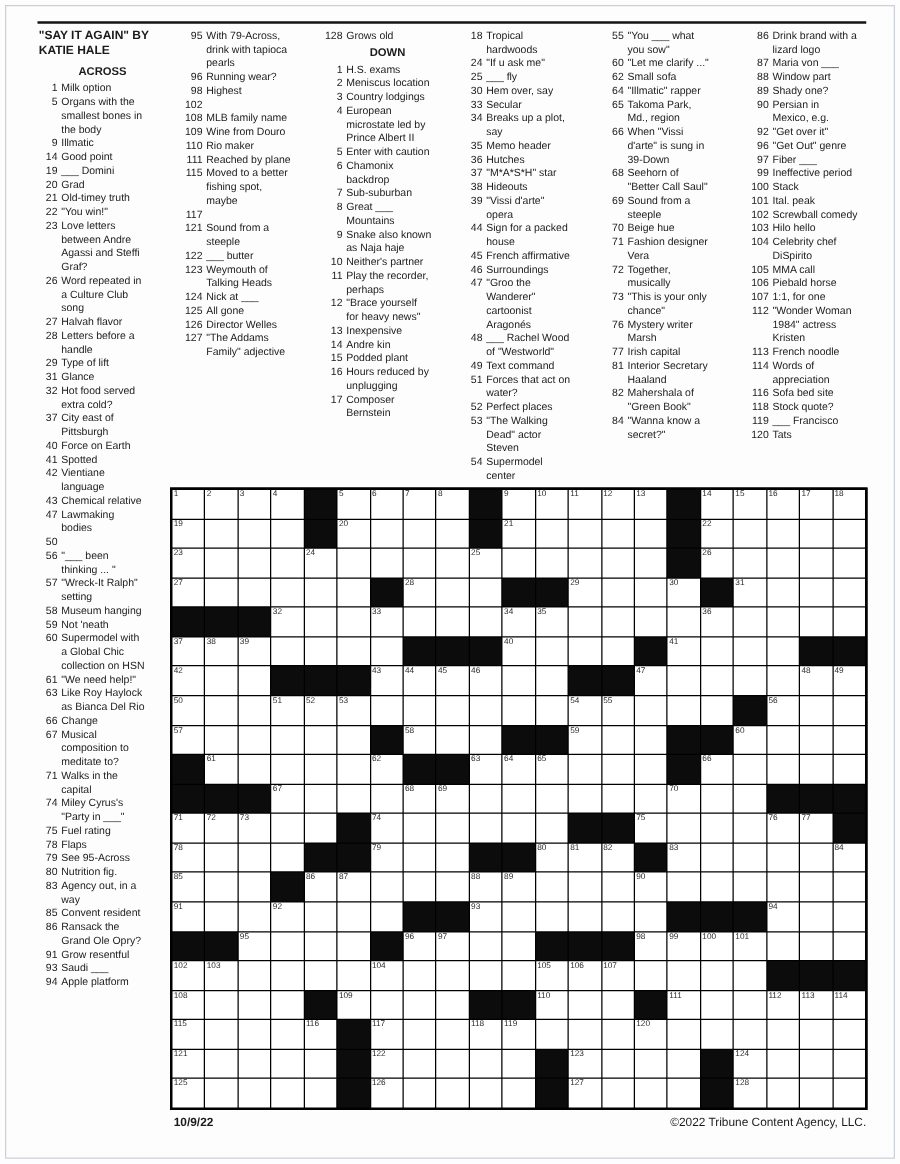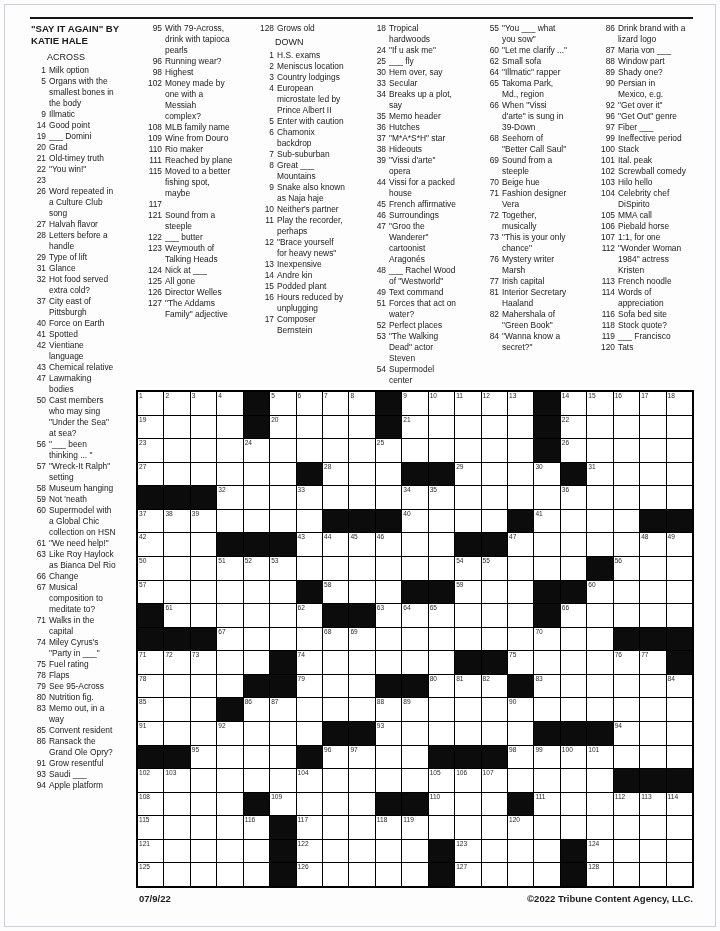--- a/index.html
+++ b/index.html
@@ -13,35 +13,35 @@
   .page-frame{position:absolute;inset:4px;border:1px solid #ccd0d8;pointer-events:none;}
   .top-rule{position:absolute;left:30px;top:17px;width:663px;height:2px;background:#141414;}
   .title{position:absolute;left:31px;top:23px;font-weight:bold;font-size:9.6px;line-height:11.5px;white-space:nowrap;}
   .clue-col{position:absolute;width:86px;}
   #col1{left:31px;top:52px;}
   #col2{left:147px;top:23px;}
   #col3{left:259px;top:23px;}
   #col4{left:371px;top:23px;}
   #col5{left:484px;top:23px;}
   #col6{left:600px;top:23px;}
-  .hdr{font-weight:normal;font-size:9px;line-height:11px;padding-left:16px;margin:3px 0 2px;}
+  .hdr{font-weight:bold;font-size:9px;line-height:11px;text-align:center;padding-left:16px;margin:3px 0 2px;}
   #col1 .hdr{margin-top:0;}
   .clue{display:flex;font-size:8.4px;line-height:11px;}
   .clue .num{flex:none;width:15px;text-align:right;margin-right:3px;}
   .clue .txt{flex:1;min-width:0;}
   #grid{
     position:absolute;left:136px;top:390px;width:558px;height:498px;
     box-sizing:border-box;border:2px solid #000;background:#000;
     display:grid;grid-template-columns:repeat(21,1fr);grid-template-rows:repeat(21,1fr);gap:1px;
   }
   .cell{background:#fff;position:relative;}
   .cell.black{background:#0c0c0c;}
   .cnum{position:absolute;top:0;left:1px;font-size:6.6px;line-height:7.5px;color:#2a2a2a;}
   .footer-date{position:absolute;left:139px;top:893px;font-weight:bold;font-size:9.5px;}
-  .footer-copy{position:absolute;right:27px;top:893px;font-weight:bold;font-size:9.5px;}
+  .footer-copy{position:absolute;right:27px;top:893px;font-weight:normal;font-size:9.5px;}
 </style>
 </head>
 <body>
 
 <div class="page-frame"></div>
 <div class="top-rule"></div>
 
 <div class="title">
   <div>"SAY IT AGAIN" BY</div>
   <div>KATIE HALE</div>
@@ -76,20 +76,21 @@
     <div class="clue">
       <span class="num">21</span>
       <span class="txt">Old-timey truth</span>
     </div>
     <div class="clue">
       <span class="num">22</span>
       <span class="txt">"You win!"</span>
     </div>
     <div class="clue">
       <span class="num">23</span>
+      <span class="txt">Love letters between Andre Agassi and Steffi Graf?</span>
     </div>
     <div class="clue">
       <span class="num">26</span>
       <span class="txt">Word repeated in a Culture Club song</span>
     </div>
     <div class="clue">
       <span class="num">27</span>
       <span class="txt">Halvah flavor</span>
     </div>
     <div class="clue">
@@ -127,21 +128,20 @@
     <div class="clue">
       <span class="num">43</span>
       <span class="txt">Chemical relative</span>
     </div>
     <div class="clue">
       <span class="num">47</span>
       <span class="txt">Lawmaking bodies</span>
     </div>
     <div class="clue">
       <span class="num">50</span>
-      <span class="txt">Cast members who may sing "Under the Sea" at sea?</span>
     </div>
     <div class="clue">
       <span class="num">56</span>
       <span class="txt">"___ been thinking ... "</span>
     </div>
     <div class="clue">
       <span class="num">57</span>
       <span class="txt">"Wreck-It Ralph" setting</span>
     </div>
     <div class="clue">
@@ -191,21 +191,21 @@
     <div class="clue">
       <span class="num">79</span>
       <span class="txt">See 95-Across</span>
     </div>
     <div class="clue">
       <span class="num">80</span>
       <span class="txt">Nutrition fig.</span>
     </div>
     <div class="clue">
       <span class="num">83</span>
-      <span class="txt">Memo out, in a way</span>
+      <span class="txt">Agency out, in a way</span>
     </div>
     <div class="clue">
       <span class="num">85</span>
       <span class="txt">Convent resident</span>
     </div>
     <div class="clue">
       <span class="num">86</span>
       <span class="txt">Ransack the Grand Ole Opry?</span>
     </div>
     <div class="clue">
@@ -229,21 +229,20 @@
     <div class="clue">
       <span class="num">96</span>
       <span class="txt">Running wear?</span>
     </div>
     <div class="clue">
       <span class="num">98</span>
       <span class="txt">Highest</span>
     </div>
     <div class="clue">
       <span class="num">102</span>
-      <span class="txt">Money made by one with a Messiah complex?</span>
     </div>
     <div class="clue">
       <span class="num">108</span>
       <span class="txt">MLB family name</span>
     </div>
     <div class="clue">
       <span class="num">109</span>
       <span class="txt">Wine from Douro</span>
     </div>
     <div class="clue">
@@ -405,21 +404,21 @@
     <div class="clue">
       <span class="num">38</span>
       <span class="txt">Hideouts</span>
     </div>
     <div class="clue">
       <span class="num">39</span>
       <span class="txt">"Vissi d'arte" opera</span>
     </div>
     <div class="clue">
       <span class="num">44</span>
-      <span class="txt">Vissi for a packed house</span>
+      <span class="txt">Sign for a packed house</span>
     </div>
     <div class="clue">
       <span class="num">45</span>
       <span class="txt">French affirmative</span>
     </div>
     <div class="clue">
       <span class="num">46</span>
       <span class="txt">Surroundings</span>
     </div>
     <div class="clue">
@@ -1313,14 +1312,14 @@
     <div class="cell"></div>
     <div class="cell black"></div>
     <div class="cell">
       <span class="cnum">128</span>
     </div>
     <div class="cell"></div>
     <div class="cell"></div>
     <div class="cell"></div>
   </div>
 
-<div class="footer-date">07/9/22</div>
+<div class="footer-date">10/9/22</div>
 <div class="footer-copy">©2022 Tribune Content Agency, LLC.</div>
 
 </body></html>

